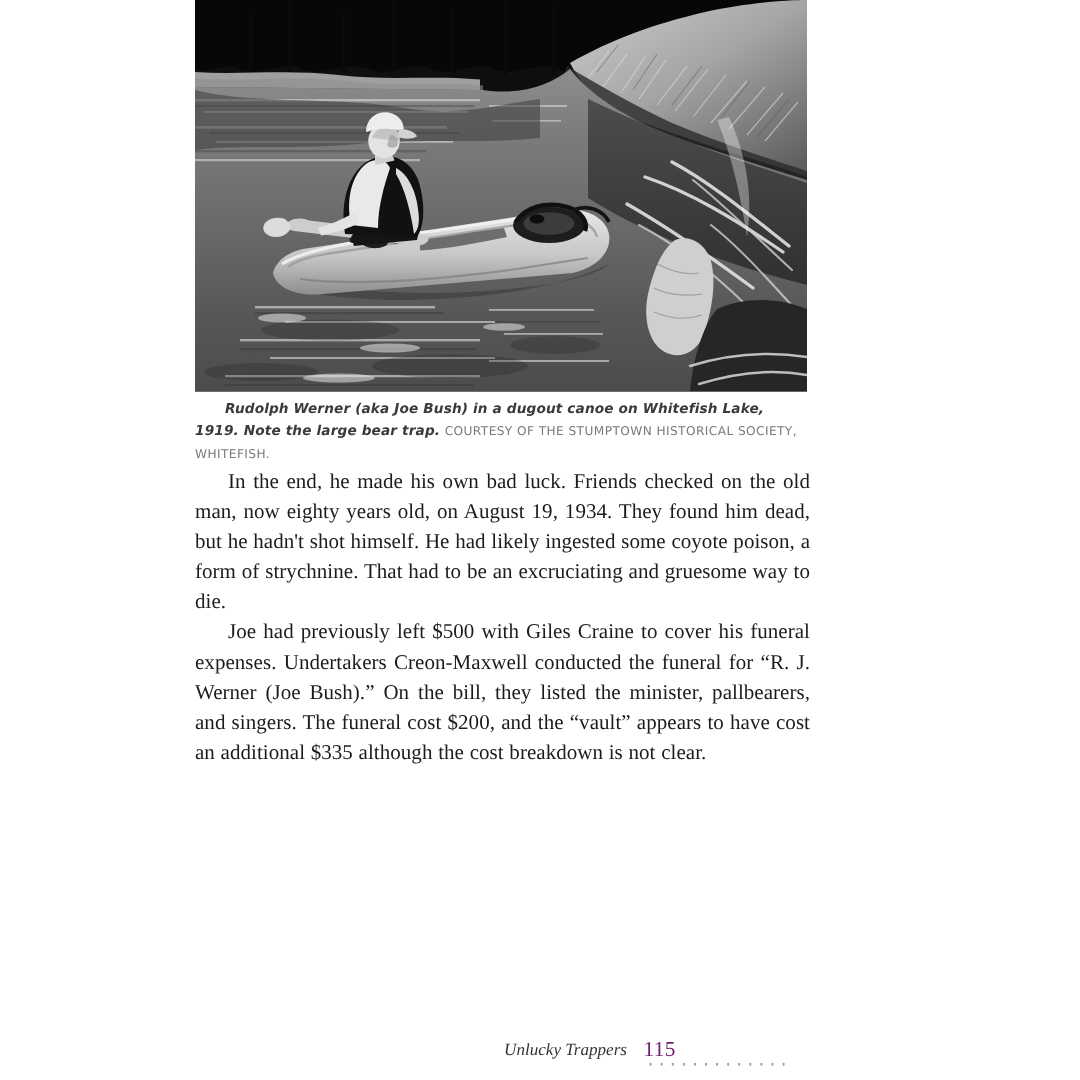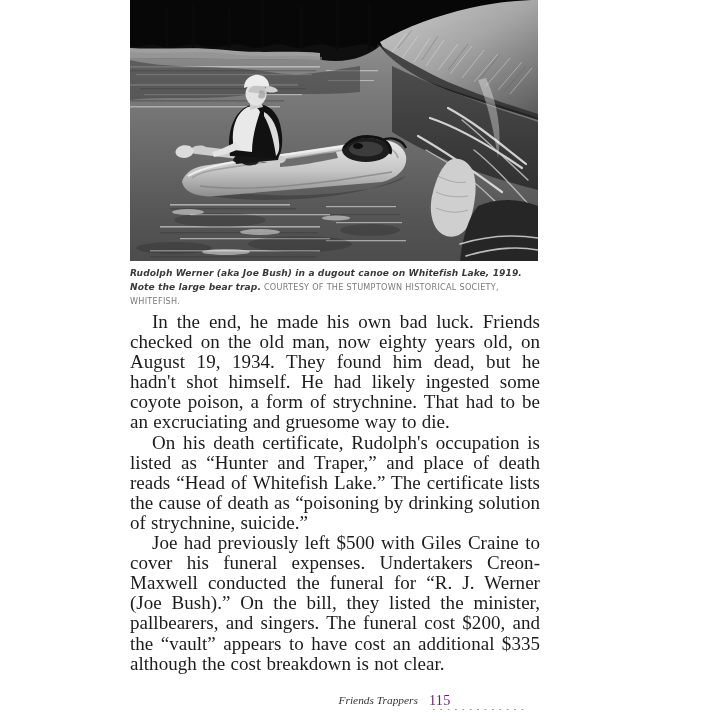--- a/index.html
+++ b/index.html
@@ -47,20 +47,21 @@
     font-family: "DejaVu Sans", sans-serif;
     font-size: 9.1px;
     line-height: 14.2px;
     color: #4a4a4a;
     letter-spacing: 0.01em;
   }
   .caption .cap-text {
     font-style: italic;
     font-weight: 600;
     color: #3a3a3a;
+    margin-left: 20px;
   }
   .caption .cap-credit {
     font-style: normal;
     font-weight: 400;
     font-size: 8.1px;
     color: #7a7a7a;
     letter-spacing: 0.035em;
   }
 
   
@@ -68,21 +69,21 @@
     position: absolute;
     left: 130px;
     top: 312px;
     width: 410px;
   }
   .body-copy p {
     margin: 0;
     text-indent: 22px;
     text-align: justify;
     font-family: "Liberation Serif", serif;
-    font-size: 19px;
+    font-size: 14px;
     line-height: 20.1px;
     color: #1c1c1c;
     letter-spacing: 0.002em;
     word-spacing: 0.02em;
   }
 
   
   .footer {
     position: absolute;
     left: 130px;
@@ -346,25 +347,24 @@
     </div>
   </div>
 
   <div class="caption">
     <span class="cap-text">Rudolph Werner (aka Joe Bush) in a dugout canoe on Whitefish Lake, 1919. Note the large bear trap.</span>
     <span class="cap-credit">COURTESY OF THE STUMPTOWN HISTORICAL SOCIETY, WHITEFISH.</span>
   </div>
 
   <div class="body-copy">
     <p>In the end, he made his own bad luck. Friends checked on the old man, now eighty years old, on August 19, 1934. They found him dead, but he hadn't shot himself. He had likely ingested some coyote poison, a form of strychnine. That had to be an excruciating and gruesome way to die.</p>
-    <p>On his death certificate, Rudolph's occupation is listed as “Hunter and Traper,” and place of death reads “Head of Whitefish Lake.” The certificate lists the cause of death as “poisoning by drinking solution of strychnine, suicide.”</p>
     <p>Joe had previously left $500 with Giles Craine to cover his funeral expenses. Undertakers Creon-Maxwell conducted the funeral for “R. J. Werner (Joe Bush).” On the bill, they listed the minister, pallbearers, and singers. The funeral cost $200, and the “vault” appears to have cost an additional $335 although the cost breakdown is not clear.</p>
   </div>
 
   <div class="footer">
-    <div class="running-head">Friends Trappers</div>
+    <div class="running-head">Unlucky Trappers</div>
     <div class="folio-group">
       <div class="folio">115</div>
       <div class="folio-dots"></div>
     </div>
   </div>
 
 </div>
 
 </body></html>

